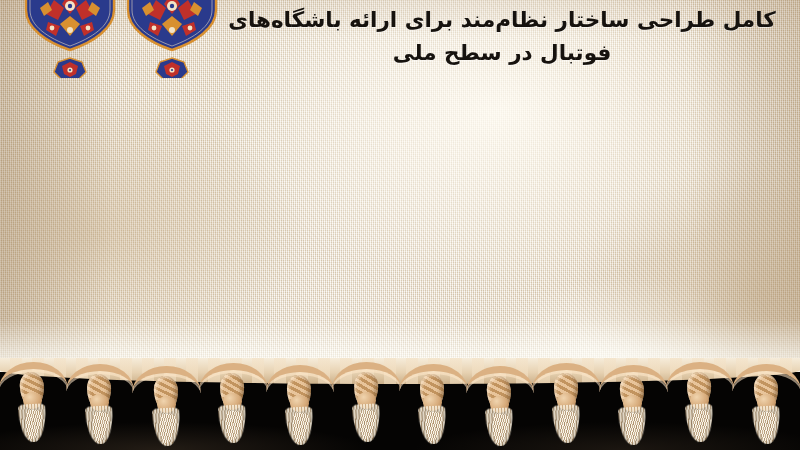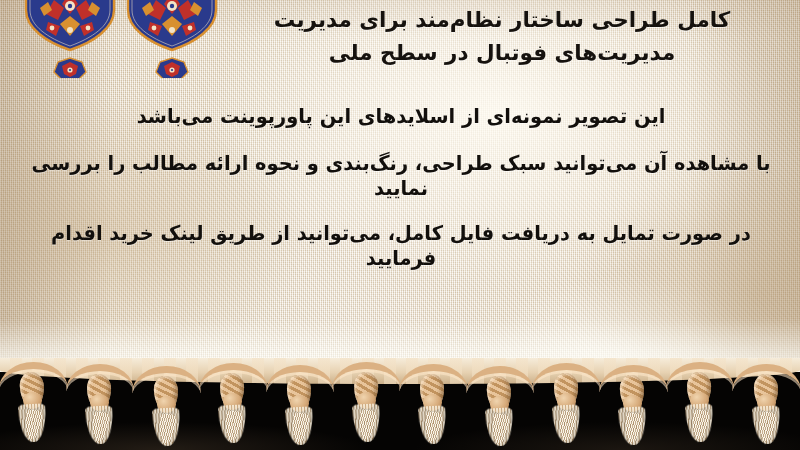--- a/index.html
+++ b/index.html
@@ -208,27 +208,22 @@
       <use href="#petals"></use>
       <g transform="translate(0,6)">
         <path d="M54 82 L66 86 L70 96 L62 104 L54 106 L46 104 L38 96 L42 86 Z" fill="#2a3a8c" stroke="#d89030" stroke-width="1.4"></path>
         <path d="M54 86 L62 90 L60 98 L54 101 L48 98 L46 90 Z" fill="#c0302a"></path>
         <circle cx="54" cy="94" r="2.6" fill="#f2e4c8"></circle>
         <circle cx="54" cy="94" r="1.1" fill="#2a3a8c"></circle>
       </g>
     </svg>
   </div>
 
-  <div class="title">کامل طراحی ساختار نظام‌مند برای مدیریت مدیریت‌های فوتبال در سطح ملی</div>
-
-  <div class="body-block">
-    <p class="body-line l1">این تصویر نمونه‌ای از اسلایدهای این پاورپوینت می‌باشد</p>
-    <p class="body-line l2">با مشاهده آن می‌توانید سبک طراحی، رنگ‌بندی و نحوه ارائه مطالب را بررسی نمایید</p>
-    <p class="body-line l3">در صورت تمایل به دریافت فایل کامل، می‌توانید از طریق لینک خرید اقدام فرمایید</p>
-  </div>
+  <div class="title">کامل طراحی ساختار نظام‌مند برای ارائه باشگاه‌های فوتبال در سطح ملی</div>
+
 
   <div class="black-band"></div>
   <div class="selvedge"></div>
   <div class="fringe" id="fringe">
       <div class="tassel" style="left: -1px; width: 68.6667px; top: -2px;">
         <div class="arc" style="width:68.66666666666667px"></div>
         <div class="knot" style="left:21.333333333333336px;transform:rotate(-2.7deg)"></div>
         <div class="knot2" style="left:24.333333333333336px"></div>
         <div class="skirt" style="left:20.333333333333336px"></div>
         <div class="skirt2" style="left:26.333333333333336px"></div>

